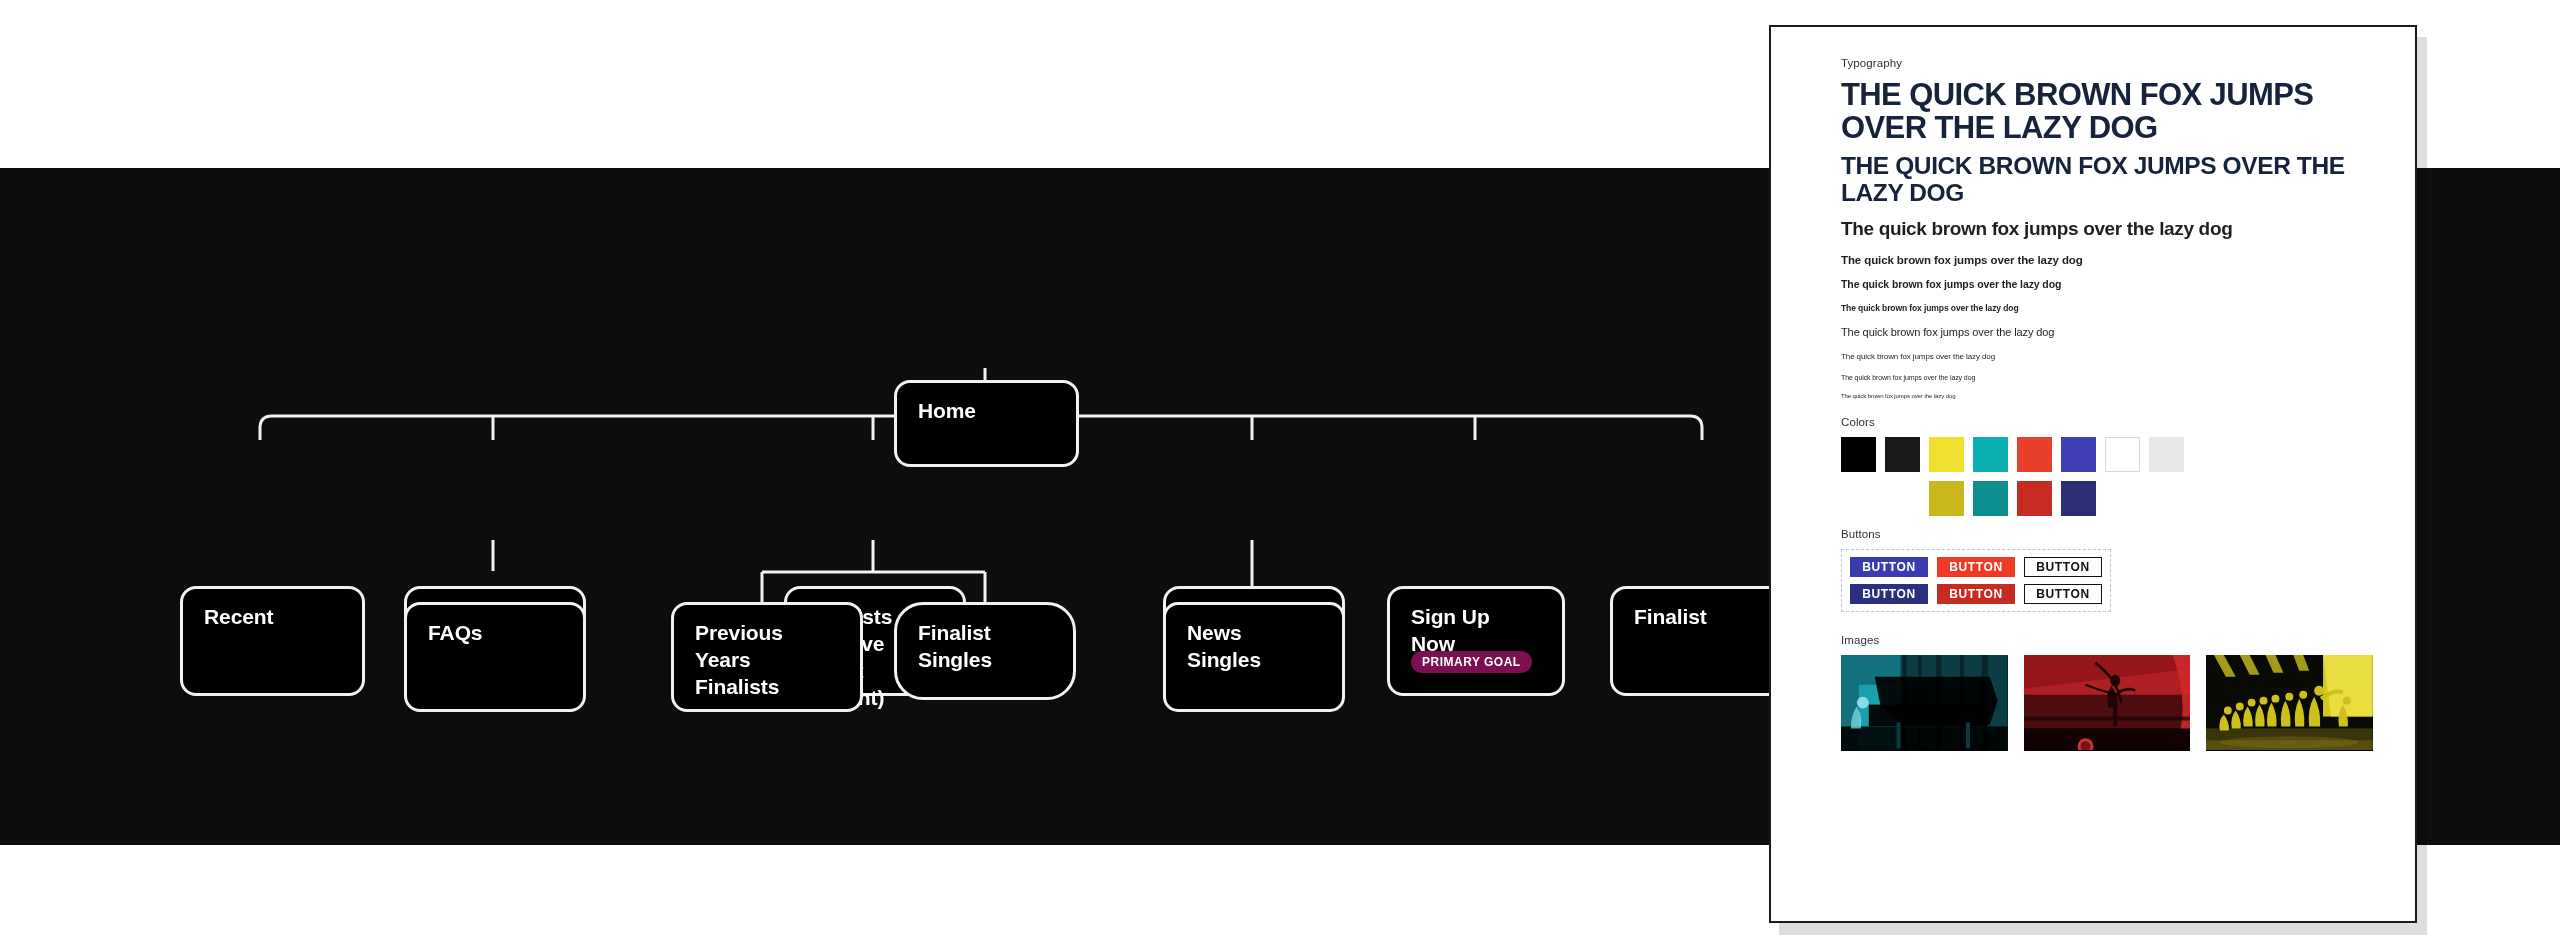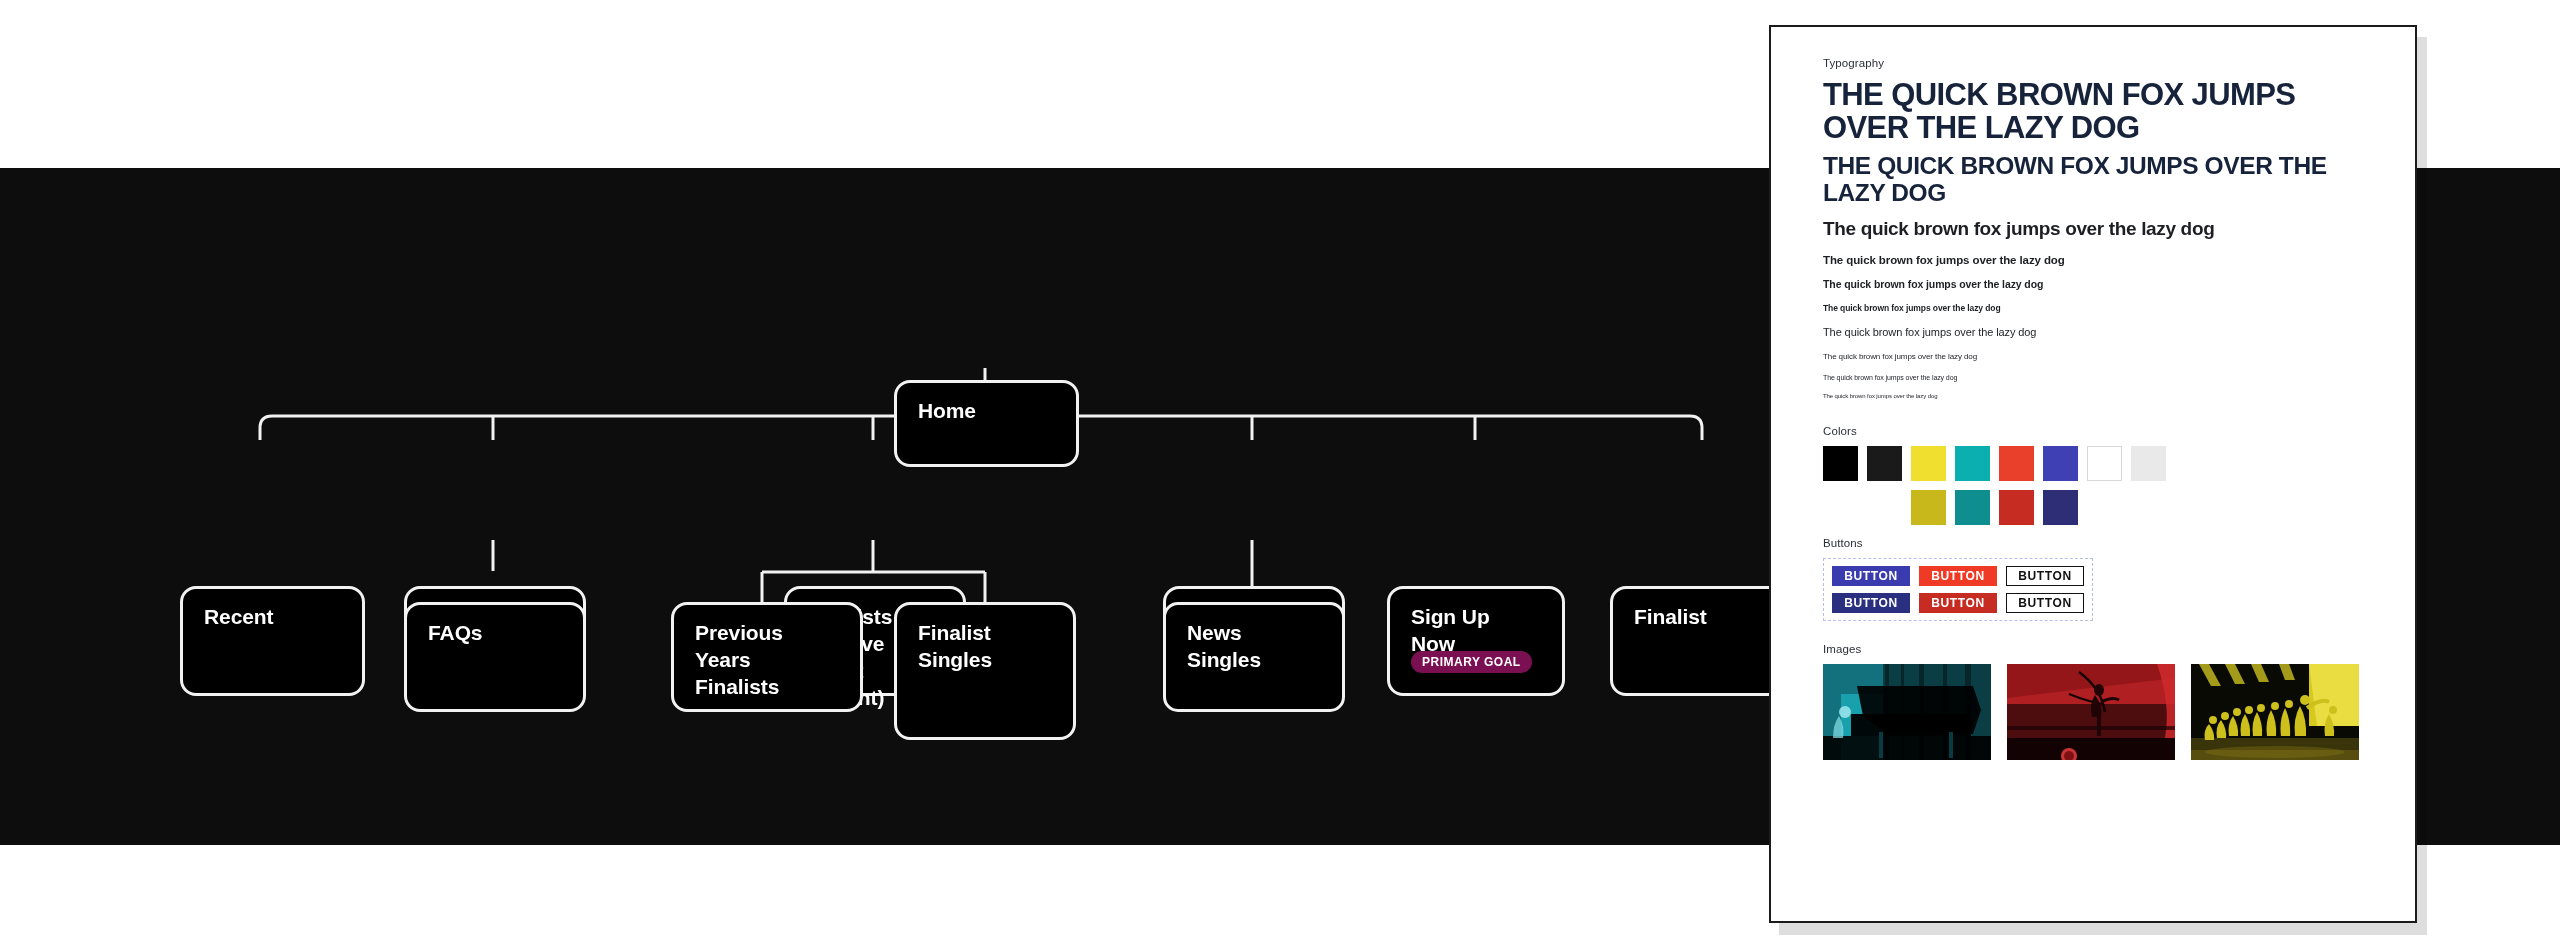--- a/index.html
+++ b/index.html
@@ -54,21 +54,21 @@
   .panel {
     position: absolute;
     left: 1769px; top: 25px;
     width: 648px; height: 898px;
     background: #ffffff;
     border: 2px solid #1b1b1b;
     box-shadow: 10px 12px 0 0 rgba(0,0,0,0.13);
     overflow: hidden;
     z-index: 5;
   }
-  .panel-inner { padding: 30px 42px 0 52px; }
+  .panel-inner { padding: 30px 42px 0 70px; }
 
   .sec-label {
     font-size: 11.5px;
     color: #2b2f38;
     letter-spacing: 0.1px;
     margin-bottom: 9px;
   }
 
   .type-h1 {
     font-size: 31px; font-weight: bold; line-height: 1.07;
@@ -89,21 +89,21 @@
   }
   .type-s { color: #1d1f24; font-weight: bold; letter-spacing: -0.1px; }
   .ts1 { font-size: 11.5px; margin-bottom: 12px; }
   .ts2 { font-size: 10.5px; margin-bottom: 13px; }
   .ts3 { font-size: 8.5px;  margin-bottom: 13px; }
   .ts4 { font-size: 11px; font-weight: normal; margin-bottom: 14px; }
   .ts5 { font-size: 8px;  font-weight: normal; margin-bottom: 13px; }
   .ts6 { font-size: 7px;  font-weight: normal; margin-bottom: 12px; }
   .ts7 { font-size: 6px;  font-weight: normal; margin-bottom: 0; }
 
-  .colors-wrap { margin-top: 26px; }
+  .colors-wrap { margin-top: 17px; }
   .swatch-row { display: flex; gap: 9px; margin-bottom: 9px; }
   .swatch { width: 35px; height: 35px; }
   .swatch.spacer { background: none !important; }
   .swatch.outlined { border: 1px solid #d8d8d8; }
 
   .buttons-wrap { margin-top: 12px; }
   .btn-box {
     border: 1px dashed #b9c0e8;
     padding: 7px 8px;
     display: inline-block;
@@ -190,21 +190,21 @@
 
     <div class="node" style="left:404px; top:434px; width:182px; height:110px; top:434px;">
       <div class="label">FAQs</div>
     </div>
 
     <div class="node" style="left:671px; top:434px; width:192px; height:110px;">
       <div class="label">Previous Years
 Finalists</div>
     </div>
 
-    <div class="node" style="left:894px; top:434px; width:182px; height:138px;">
+    <div class="node" style="left:894px; top:434px; width:182px; height:98px;border-radius:29px;">
       <div class="label">Finalist Singles</div>
     </div>
 
     <div class="node" style="left:1163px; top:434px; width:182px; height:110px;border-radius:15px;">
       <div class="label">News Singles</div>
     </div>
 
   </div>
 </div>
 

